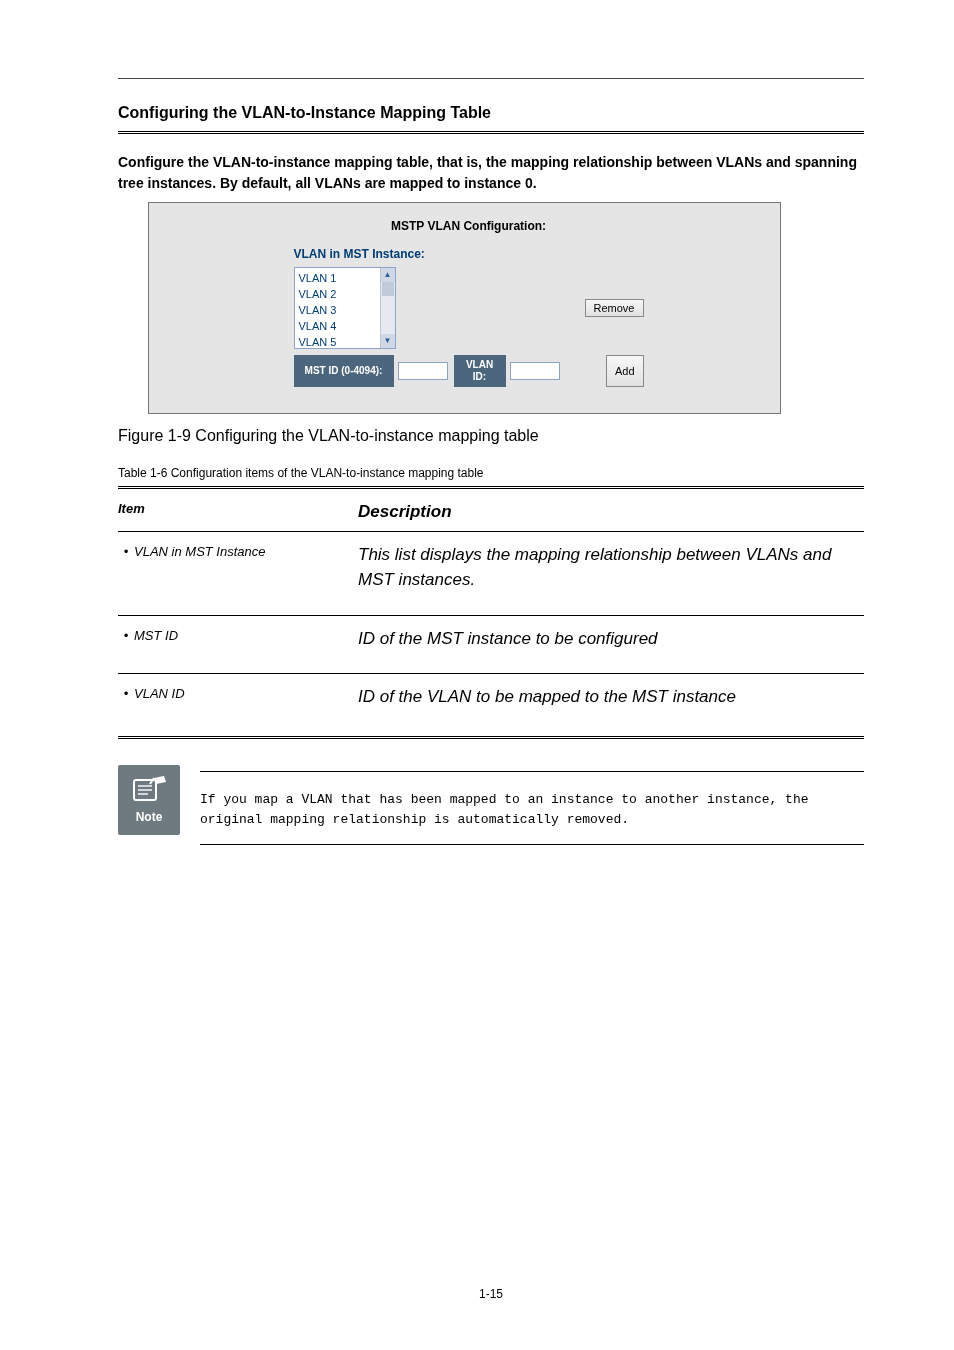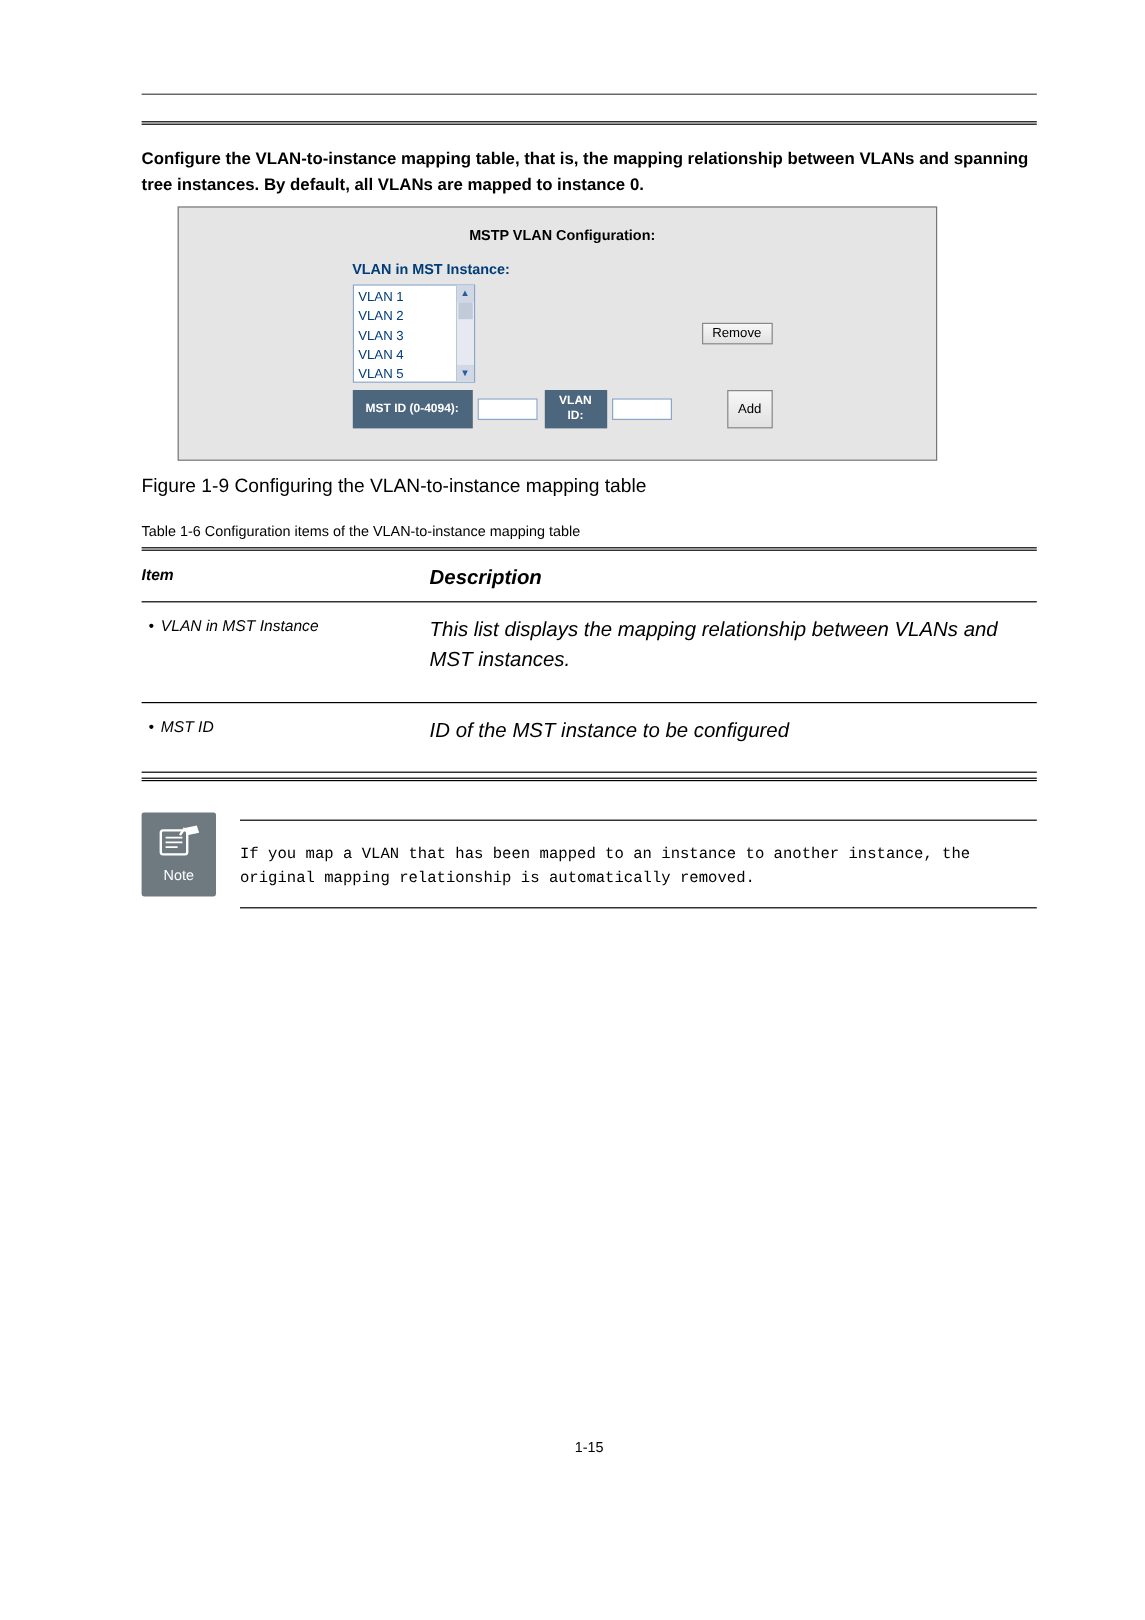--- a/index.html
+++ b/index.html
@@ -217,20 +217,21 @@
     align-items: center;
     justify-content: center;
     margin-right: 20px;
     flex-shrink: 0;
   }
   .note-icon svg { display:block; }
   .note-icon-text {
     color: #fff;
     font-size: 12px;
     margin-top: 4px;
+    font-weight: bold;
   }
   .note-body {
     flex: 1;
     padding-top: 6px;
   }
   .note-rule {
     border-top: 1px solid #000;
     margin: 0 0 18px 0;
   }
   .note-text {
@@ -250,20 +251,21 @@
     margin-top: 440px;
   }
 </style>
 </head>
 <body>
 
 <div class="page">
 
   <div class="page-header"></div>
 
+  <div class="section-heading">Configuring the VLAN-to-Instance Mapping Table</div>
   <div class="double-rule"></div>
 
   <p class="subheading" style="font-weight:bold;">Configure the VLAN-to-instance mapping table, that is, the mapping relationship between VLANs and spanning tree instances. By default, all VLANs are mapped to instance 0.</p>
 
   <div class="screenshot-outer">
     <div class="screenshot-title">MSTP VLAN Configuration:</div>
     <div class="screenshot-inner">
       <div class="blue-heading">VLAN in MST Instance:</div>
       <div class="mst-row">
         <div class="listbox-wrap">
@@ -318,20 +320,26 @@
   <div class="single-rule"></div>
 
   <div class="def-row">
     <div class="def-term">
       <span class="def-bullet">•</span><span>MST ID</span>
     </div>
     <div class="def-desc">ID of the MST instance to be configured</div>
   </div>
   <div class="single-rule"></div>
 
+  <div class="def-row">
+    <div class="def-term">
+      <span class="def-bullet">•</span><span>VLAN ID</span>
+    </div>
+    <div class="def-desc">ID of the VLAN to be mapped to the MST instance</div>
+  </div>
   <div class="double-rule-thin"></div>
 
   <div class="note-box">
     <div class="note-icon">
       <svg width="34" height="30" viewBox="0 0 34 30">
         <rect x="2" y="6" width="22" height="20" rx="2" fill="none" stroke="#ffffff" stroke-width="2"></rect>
         <line x1="6" y1="12" x2="20" y2="12" stroke="#ffffff" stroke-width="1.4"></line>
         <line x1="6" y1="16" x2="20" y2="16" stroke="#ffffff" stroke-width="1.4"></line>
         <line x1="6" y1="20" x2="16" y2="20" stroke="#ffffff" stroke-width="1.4"></line>
         <path d="M22 4 l10 -2 l2 6 l-10 2 z" fill="#ffffff"></path>

